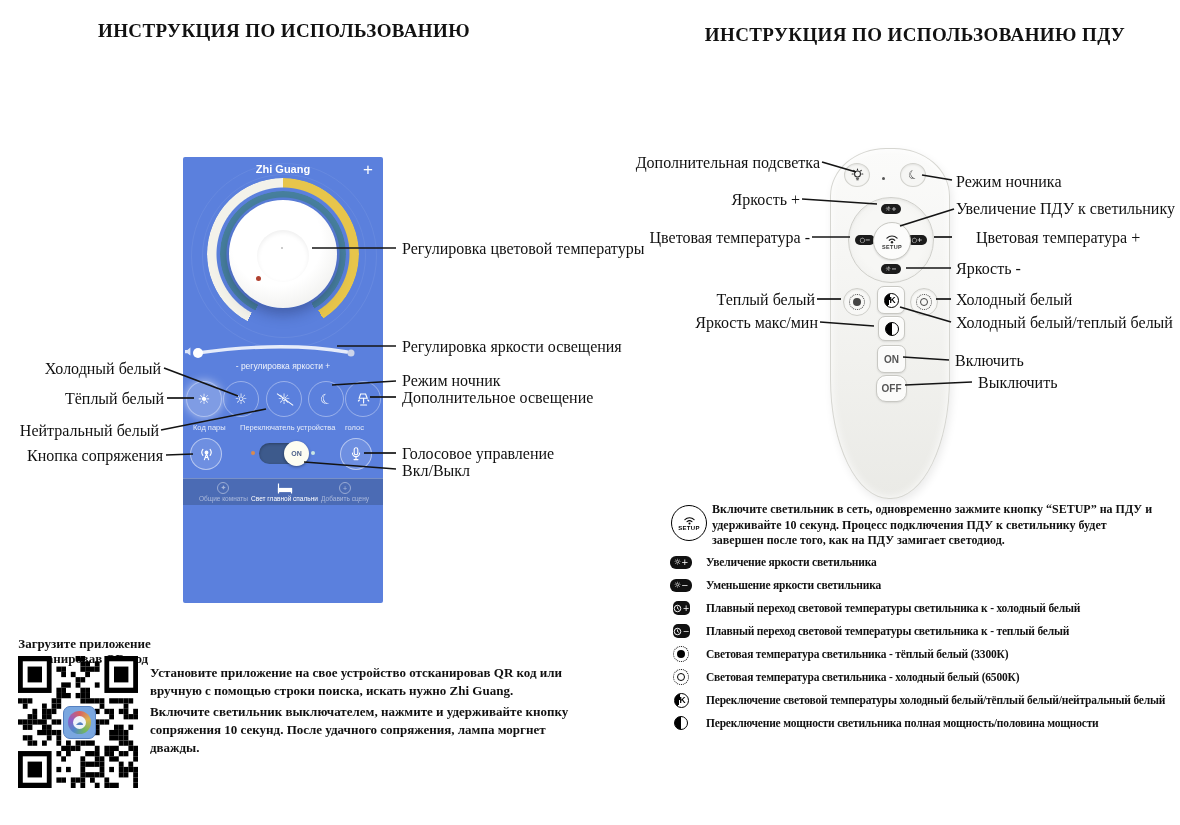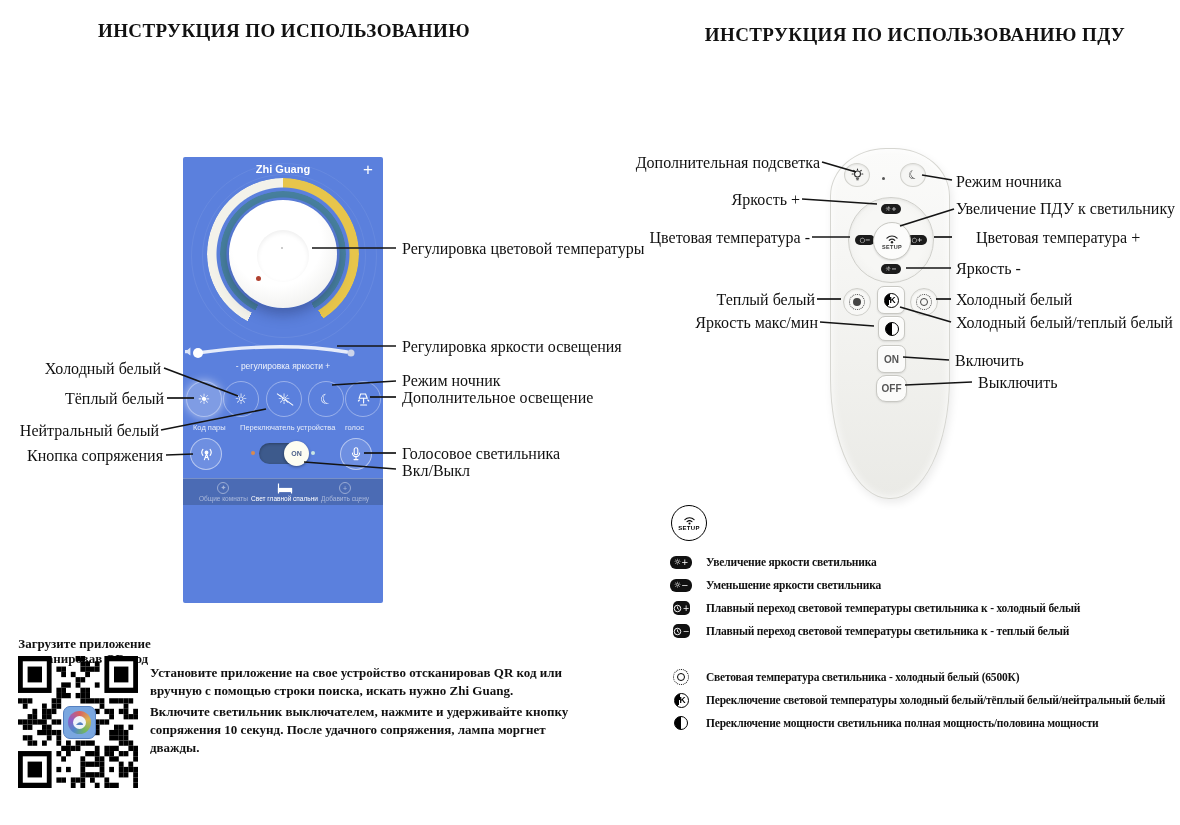--- a/index.html
+++ b/index.html
@@ -266,21 +266,21 @@
 
   <div class="abs callout r-align" style="right:1019px;top:362px;z-index:6;">Холодный белый</div>
   <div class="abs callout r-align" style="right:1016px;top:392px;z-index:6;">Тёплый белый</div>
   <div class="abs callout r-align" style="right:1021px;top:424px;z-index:6;">Нейтральный белый</div>
   <div class="abs callout r-align" style="right:1017px;top:449px;z-index:6;">Кнопка сопряжения</div>
 
   <div class="abs callout" style="left:402px;top:242px;">Регулировка цветовой температуры</div>
   <div class="abs callout" style="left:402px;top:340px;">Регулировка яркости освещения</div>
   <div class="abs callout" style="left:402px;top:374px;">Режим ночник</div>
   <div class="abs callout" style="left:402px;top:391px;">Дополнительное освещение</div>
-  <div class="abs callout" style="left:402px;top:447px;">Голосовое светильника</div>
+  <div class="abs callout" style="left:402px;top:447px;">Голосовое управление</div>
   <div class="abs callout" style="left:402px;top:464px;">Вкл/Выкл</div>
 
   <div class="abs para" style="left:12px;top:636px;width:145px;text-align:center;line-height:15px;">
     <div>Загрузите приложение</div>
     <div>отсканировав QR код</div>
   </div>
   <div id="qr" class="abs">
     <svg id="qr-modules" width="120" height="132" viewBox="0 0 120 120" preserveAspectRatio="none">
         <rect x="57.599999999999994" y="0" width="4.8" height="4.8" fill="#000"></rect>
         <rect x="62.4" y="0" width="4.8" height="4.8" fill="#000"></rect>
@@ -568,20 +568,21 @@
   <div class="abs setup-note-ic">
     <svg width="15" height="10" viewBox="0 0 18 13">
       <g stroke="#000" stroke-width="1.4" fill="none" stroke-linecap="round">
         <path d="M3 6 a8.5 8.5 0 0 1 12 0"></path>
           <path d="M5.8 8.6 a5 5 0 0 1 6.4 0"></path>
       </g>
       <circle cx="9" cy="11" r="1.4" fill="#000"></circle>
     </svg>
     <div class="setup-txt">SETUP</div>
   </div>
+  <div class="abs para" style="left:712px;top:502px;width:448px;line-height:15.5px;font-size:12px;">Включите светильник в сеть, одновременно зажмите кнопку “SETUP” на ПДУ и удерживайте 10 секунд. Процесс подключения ПДУ к светильнику будет завершен после того, как на ПДУ замигает светодиод.</div>
 
   <div class="legend-row" style="top:552px;">
     <span class="legend-ic">
         <span class="legend-pill">
           <span>☼+</span>
         </span>
       </span>
     <span class="legend-txt">Увеличение яркости светильника</span>
   </div>
   <div class="legend-row" style="top:575px;">
@@ -609,20 +610,26 @@
         <span class="legend-sq">
       <svg width="9" height="9" viewBox="0 0 10 10">
             <circle cx="5" cy="5" r="3.6" fill="none" stroke="#fff" stroke-width="1.1"></circle>
             <path d="M5 2.8 V5 L6.6 6" stroke="#fff" stroke-width="1" fill="none"></path>
           </svg>
       <span>−</span>
         </span>
       </span>
     <span class="legend-txt">Плавный переход световой температуры светильника к - теплый белый</span>
   </div>
+  <div class="legend-row" style="top:644px;">
+    <span class="legend-ic">
+        <span class="ic-warm"></span>
+      </span>
+    <span class="legend-txt">Световая температура светильника - тёплый белый (3300К)</span>
+  </div>
   <div class="legend-row" style="top:667px;">
     <span class="legend-ic">
         <span class="ic-cold"></span>
       </span>
     <span class="legend-txt">Световая температура светильника - холодный белый (6500К)</span>
   </div>
   <div class="legend-row" style="top:690px;">
     <span class="legend-ic">
         <span class="ic-k">K</span>
       </span>

